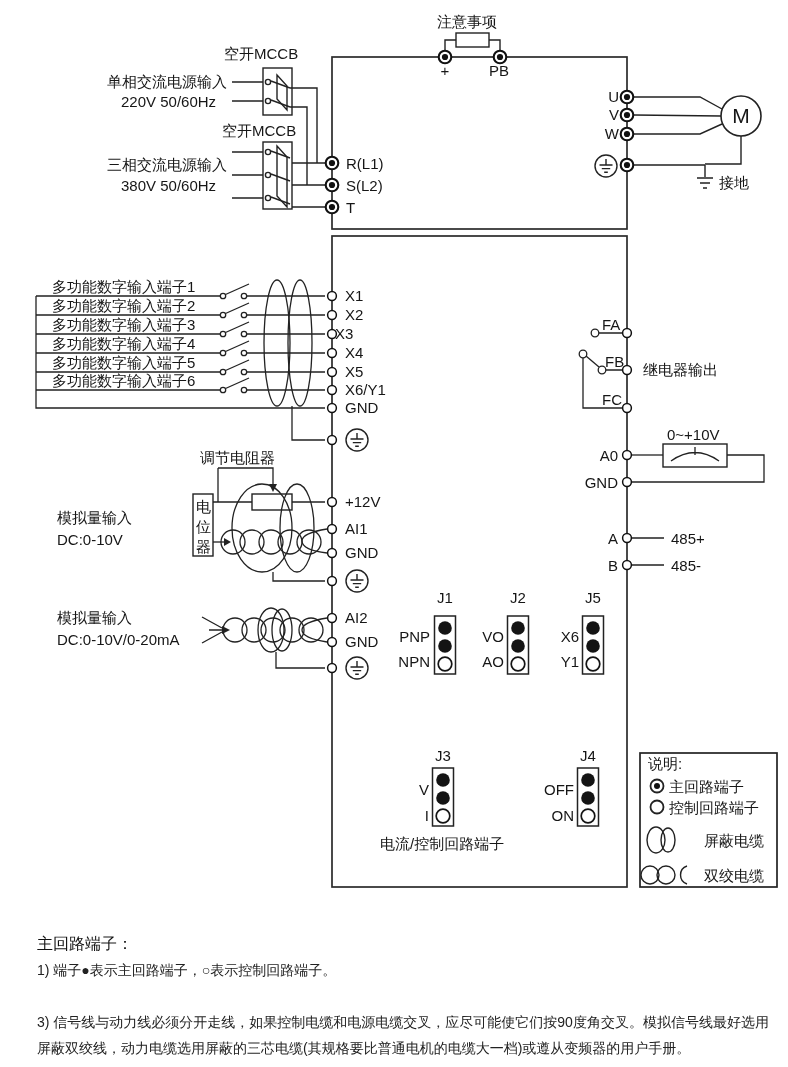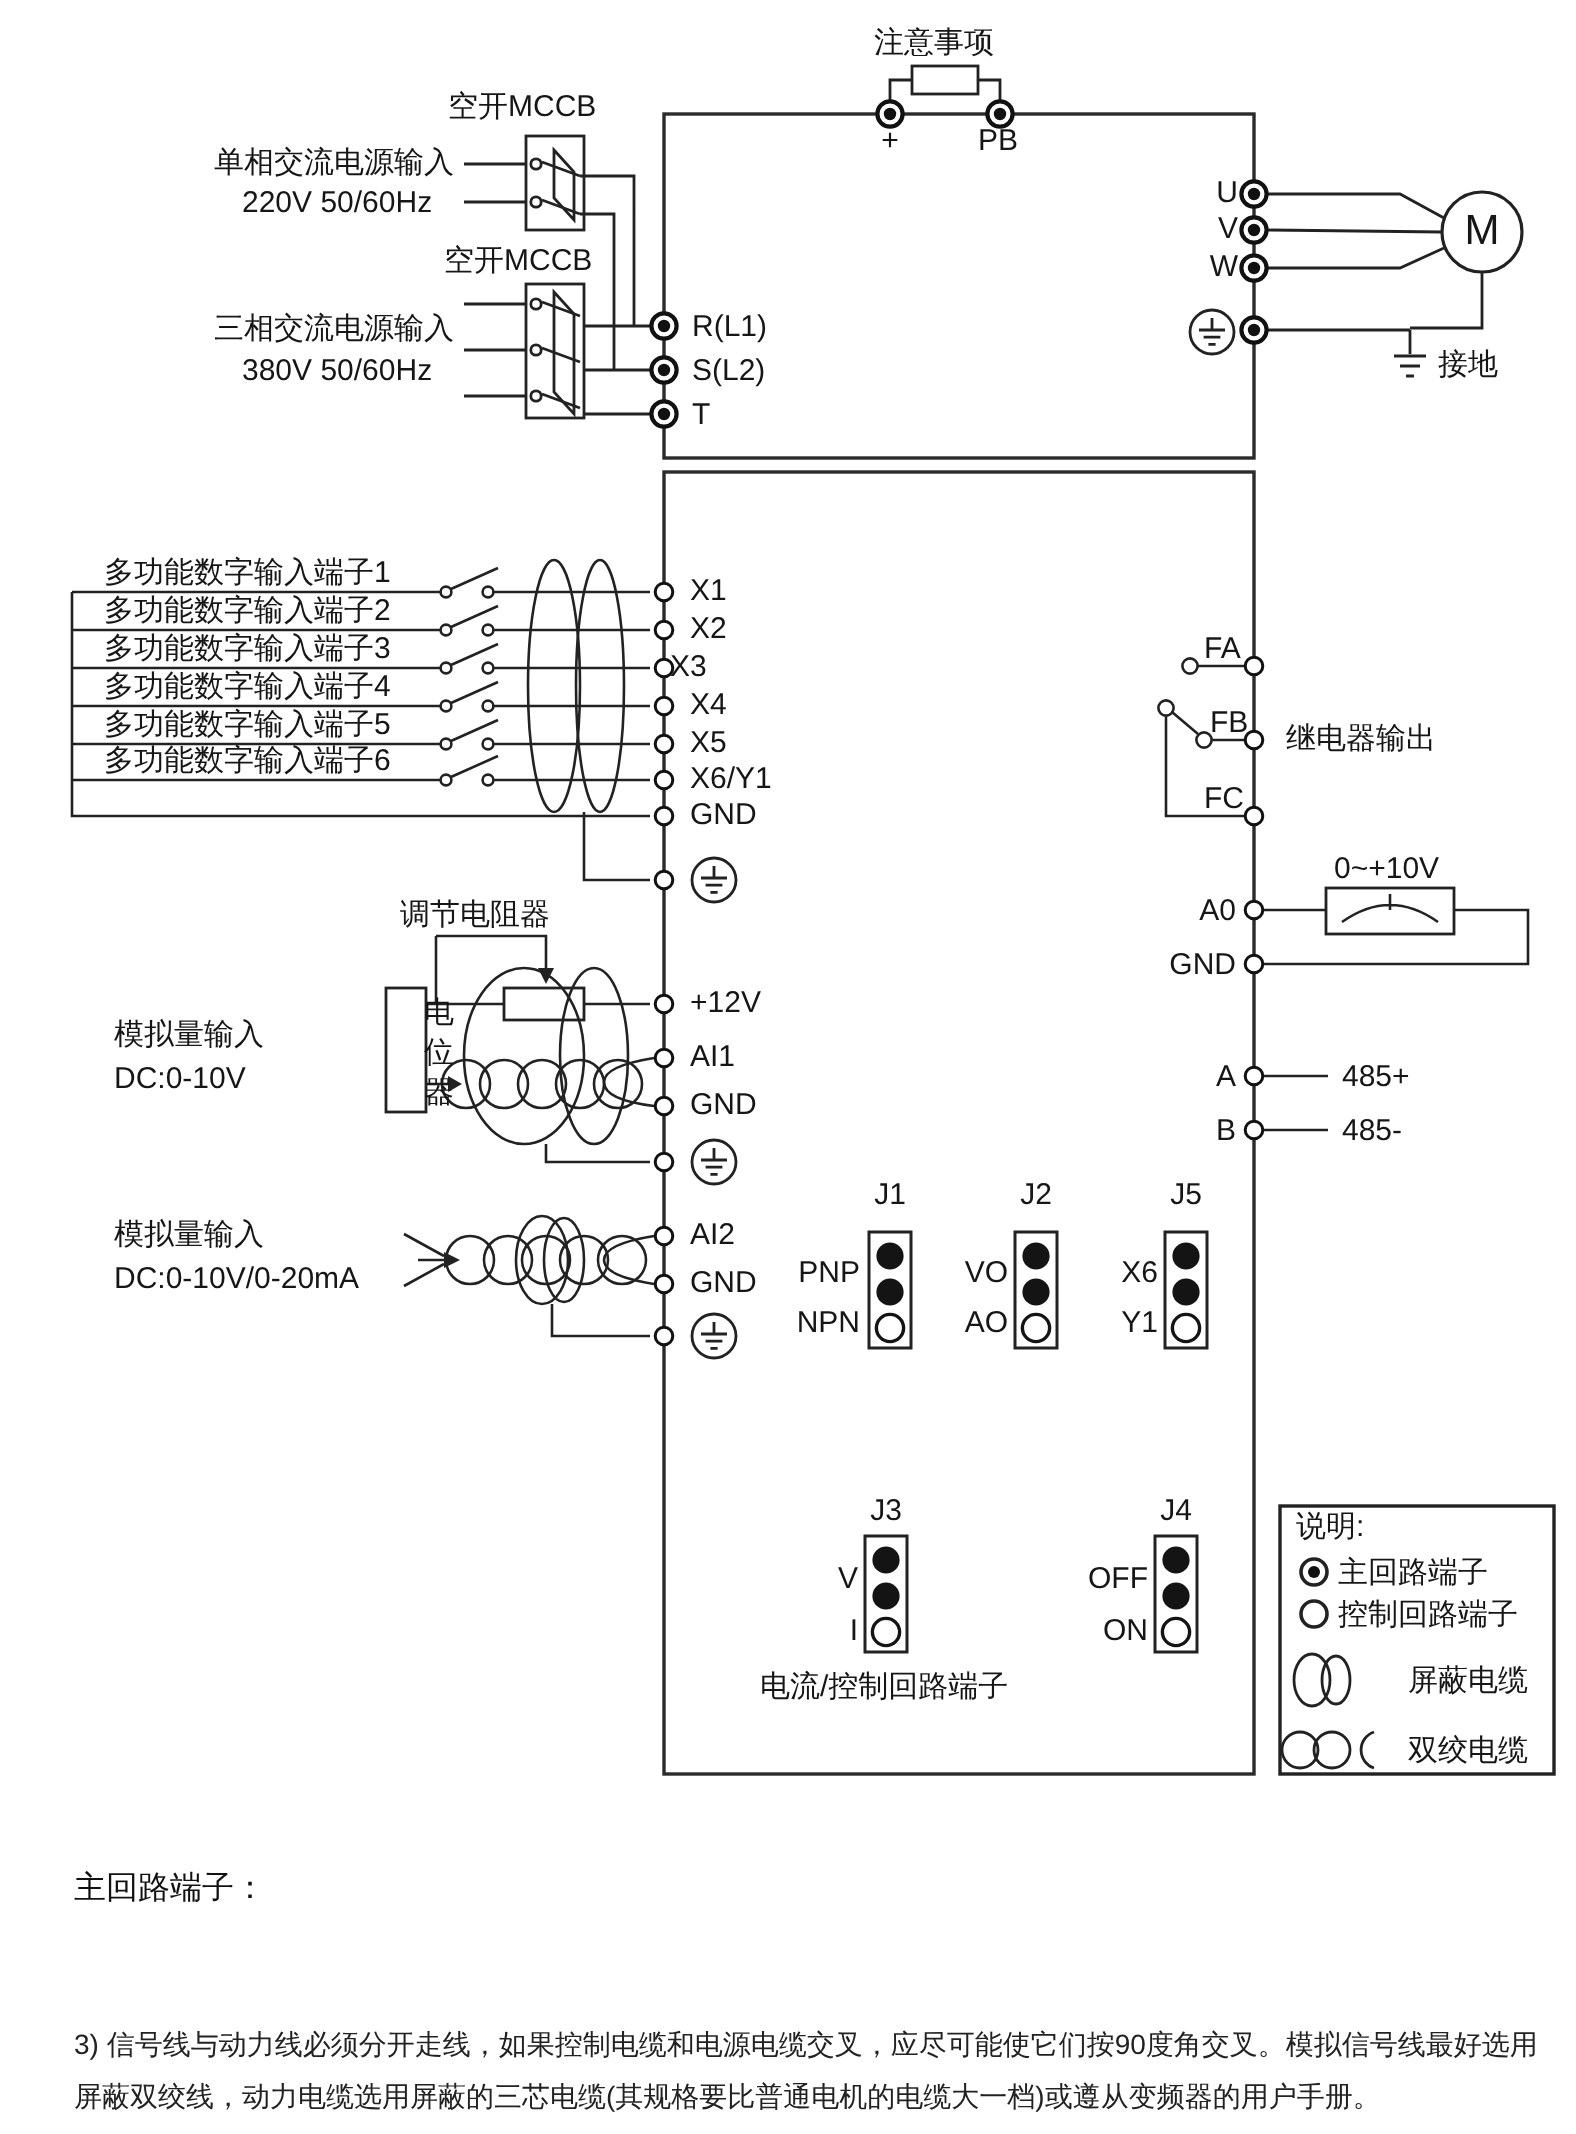--- a/index.html
+++ b/index.html
@@ -7,21 +7,21 @@
         font-family:"Liberation Sans","DejaVu Sans",sans-serif;color:#161616;}
   svg.wires{position:absolute;left:0;top:0;}
   .lbl{position:absolute;font-size:15px;line-height:17px;white-space:nowrap;color:#161616;}
   .ra{text-align:right;}
   .ctr{text-align:center;}
   .title-box{position:absolute;border:1.7px solid #2b2b2b;display:flex;align-items:center;justify-content:center;
              color:#161616;font-family:"Liberation Serif","DejaVu Serif",serif;}
   .t-main{font-size:33px;letter-spacing:7px;padding-left:7px;}
   .t-ctl{font-size:35px;letter-spacing:3px;padding-left:3px;}
   .vert{position:absolute;width:19px;line-height:20px;font-size:15px;text-align:center;
-        white-space:normal;word-break:break-all;color:#161616;margin-left:16px;}
+        white-space:normal;word-break:break-all;color:#161616;}
   .mot{position:absolute;font-size:21px;display:flex;align-items:center;justify-content:center;}
   .note{position:absolute;font-size:14px;line-height:18px;color:#222;white-space:nowrap;}
   .note-title{position:absolute;font-size:16px;color:#111;}
   .note-wrap{position:absolute;font-size:14px;line-height:26px;color:#222;white-space:normal;}
 </style>
 </head>
 <body>
 
 <div class="page">
 
@@ -288,15 +288,16 @@
 <div class="lbl ra" style="left:536px;top:807px;width:38px">ON</div>
 <div class="lbl" style="left:380px;top:835px">电流/控制回路端子</div>
 
 <div class="lbl" style="left:648px;top:755px">说明:</div>
 <div class="lbl" style="left:669px;top:778px">主回路端子</div>
 <div class="lbl" style="left:669px;top:799px">控制回路端子</div>
 <div class="lbl" style="left:704px;top:832px">屏蔽电缆</div>
 <div class="lbl" style="left:704px;top:867px">双绞电缆</div>
 
 <div class="note-title" style="left:37px;top:934px">主回路端子：</div>
+<div class="note" style="left:37px;top:961px">1) 端子●表示主回路端子，○表示控制回路端子。</div>
 <div class="note-wrap" style="left:37px;top:1009px;width:742px">3) 信号线与动力线必须分开走线，如果控制电缆和电源电缆交叉，应尽可能使它们按90度角交叉。模拟信号线最好选用屏蔽双绞线，动力电缆选用屏蔽的三芯电缆(其规格要比普通电机的电缆大一档)或遵从变频器的用户手册。</div>
 
 </div>
 
 </body></html>

